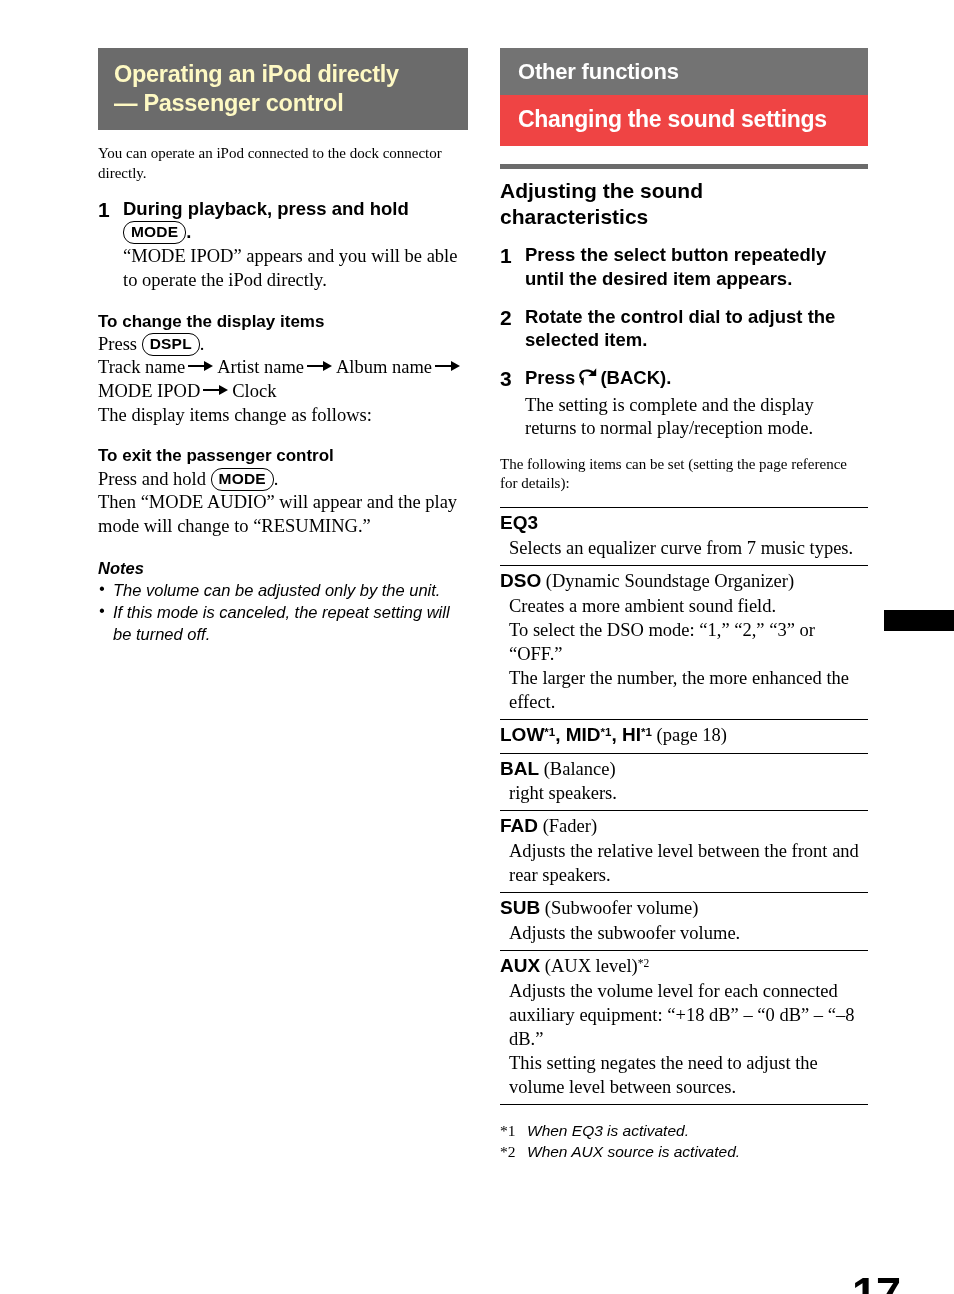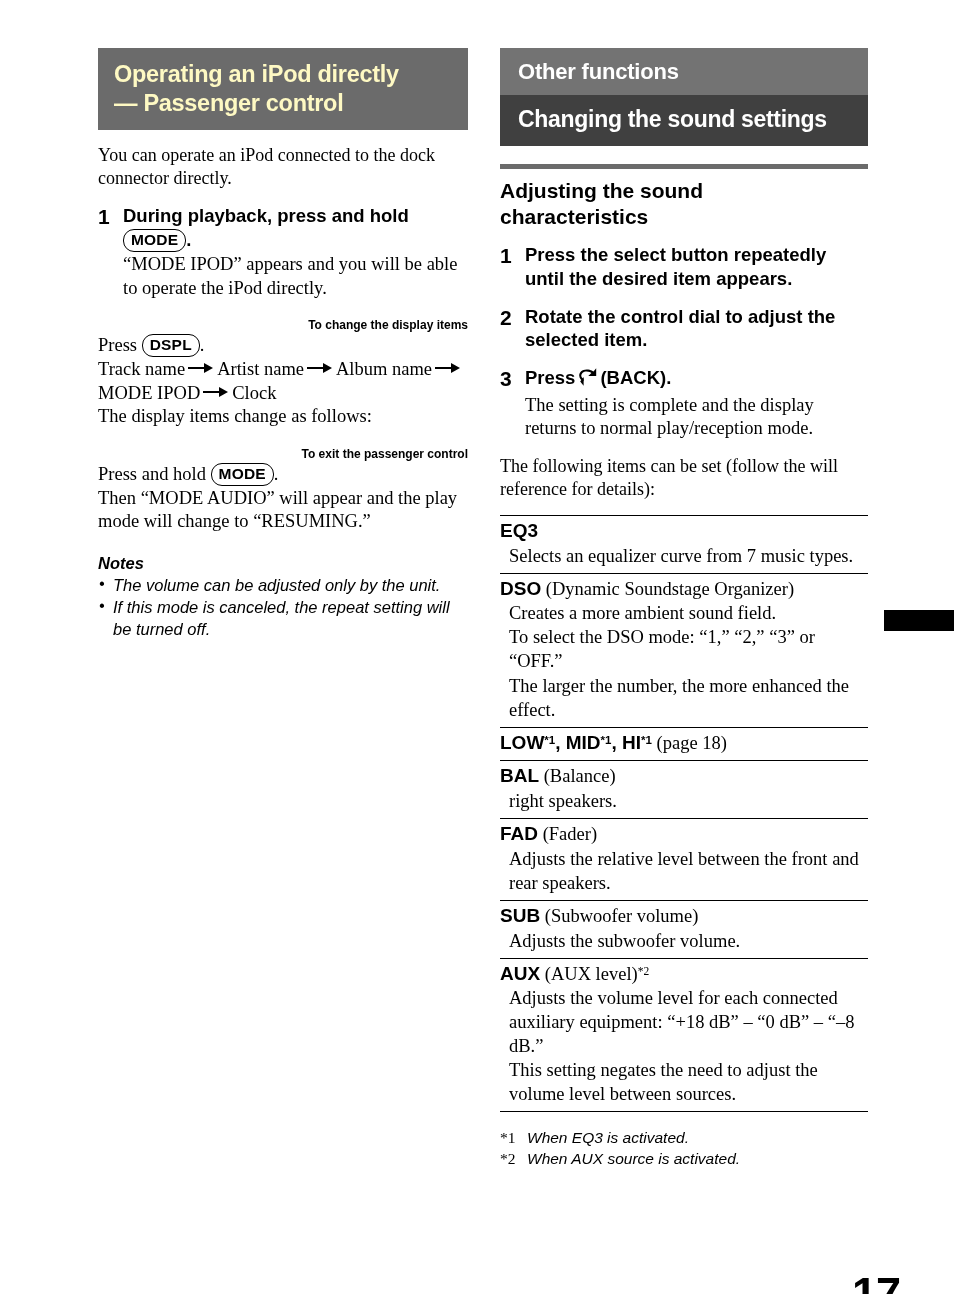--- a/index.html
+++ b/index.html
@@ -50,43 +50,42 @@
     background: #737373;
     color: #ffffff;
     font-family: "Liberation Sans", sans-serif;
     font-weight: bold;
     font-size: 22px;
     line-height: 1.2;
     padding: 11px 14px 10px 18px;
     letter-spacing: -0.2px;
   }
   .banner-sub {
-    background: #404040;
+    background: #ef4444;
     color: #ffffff;
     font-family: "Liberation Sans", sans-serif;
     font-weight: bold;
     font-size: 23px;
     line-height: 1.2;
     padding: 11px 14px 12px 18px;
     letter-spacing: -0.3px;
   }
 
   
   p.body {
-    font-size: 18px;
+    font-size: 15px;
     line-height: 1.28;
     margin: 14px 0 0 0;
   }
   .sub-head {
     font-family: "Liberation Sans", sans-serif;
     font-weight: bold;
-    font-size: 12px;
+    font-size: 17px;
     line-height: 1.25;
     margin: 18px 0 1px 0;
-    text-align: right;
   }
   .sec-head {
     font-family: "Liberation Sans", sans-serif;
     font-weight: bold;
     font-size: 21px;
     line-height: 1.22;
     margin: 9px 0 0 0;
   }
   .sec-head .ln { display: block; }
 
@@ -374,21 +373,21 @@
               </svg></span><span>(BACK).</span>
         </div>
         <div class="step-desc">
           <span class="ln">The setting is complete and the display</span>
           <span class="ln">returns to normal play/reception mode.</span>
         </div>
       </div>
     </div>
 
     <p class="body">
-      <span class="ln">The following items can be set (follow the will</span>
+      <span class="ln">The following items can be set (setting the page</span>
       <span class="ln">reference for details):</span>
     </p>
 
     <div class="settings">
 
       <div class="setting-row">
         <div class="setting-term">
           <b>EQ3</b><span></span>
         </div>
         <div class="setting-desc">

